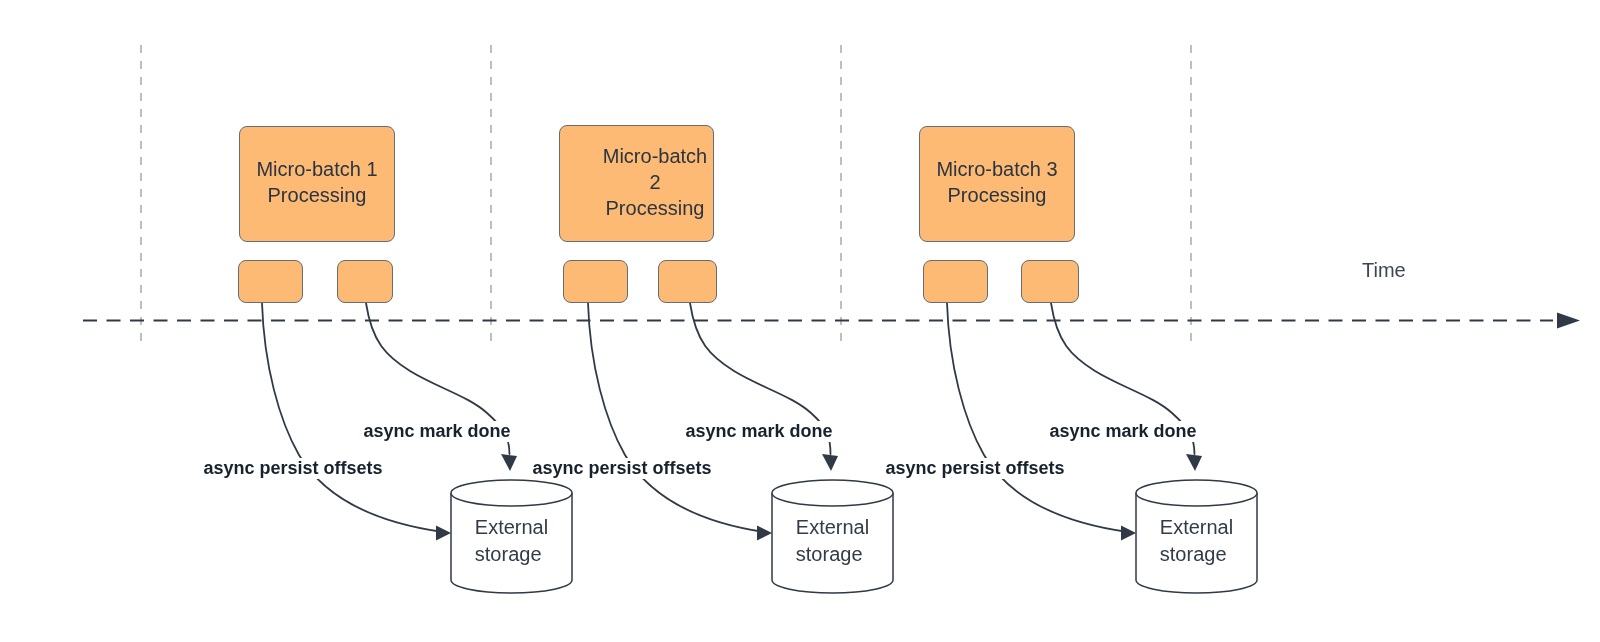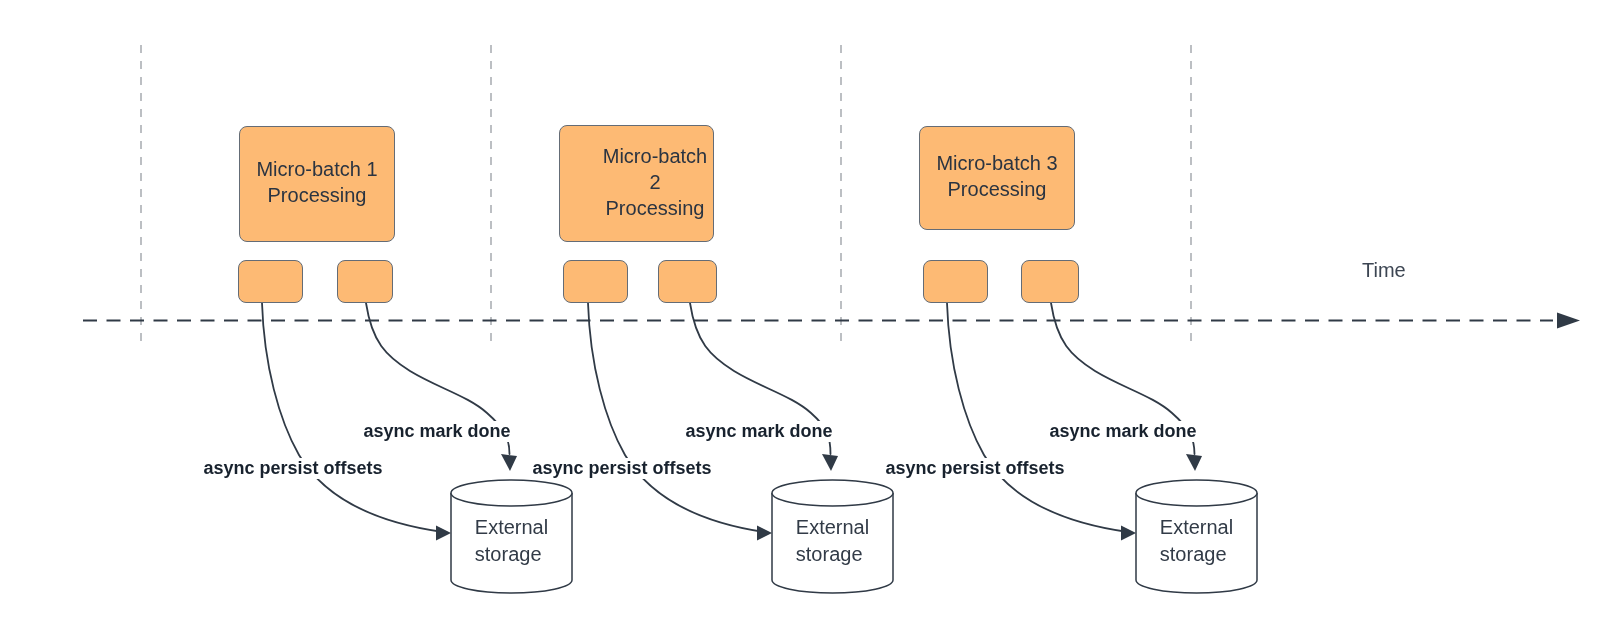--- a/index.html
+++ b/index.html
@@ -132,21 +132,21 @@
 
   <div class="node big-box" style="left:559px; top:125px; width:155px; height:117px;padding-left:37px;">Micro-batch 2
 Processing</div>
   <div class="node" style="left:563px; top:260px; width:65px; height:43px;"></div>
   <div class="node" style="left:658px; top:260px; width:59px; height:43px;"></div>
   <div class="flow-label" style="left:622px; top:414px;">async persist offsets</div>
   <div class="flow-label" style="left:759px; top:377px;">async mark done</div>
   <div class="storage-label" style="left:770.5px; top:484px; height:106px;">External
 storage</div>
 
-  <div class="node big-box" style="left:919px; top:126px; width:156px; height:104px;">Micro-batch 3
+  <div class="node big-box" style="left:919px; top:126px; width:156px; height:116px;">Micro-batch 3
 Processing</div>
   <div class="node" style="left:923px; top:260px; width:65px; height:43px;"></div>
   <div class="node" style="left:1021px; top:260px; width:58px; height:43px;"></div>
   <div class="flow-label" style="left:975px; top:414px;">async persist offsets</div>
   <div class="flow-label" style="left:1123px; top:377px;">async mark done</div>
   <div class="storage-label" style="left:1134.5px; top:484px; height:106px;">External
 storage</div>
 
   <div class="time-label" style="left:1362px; top:256px;">Time</div>
 

